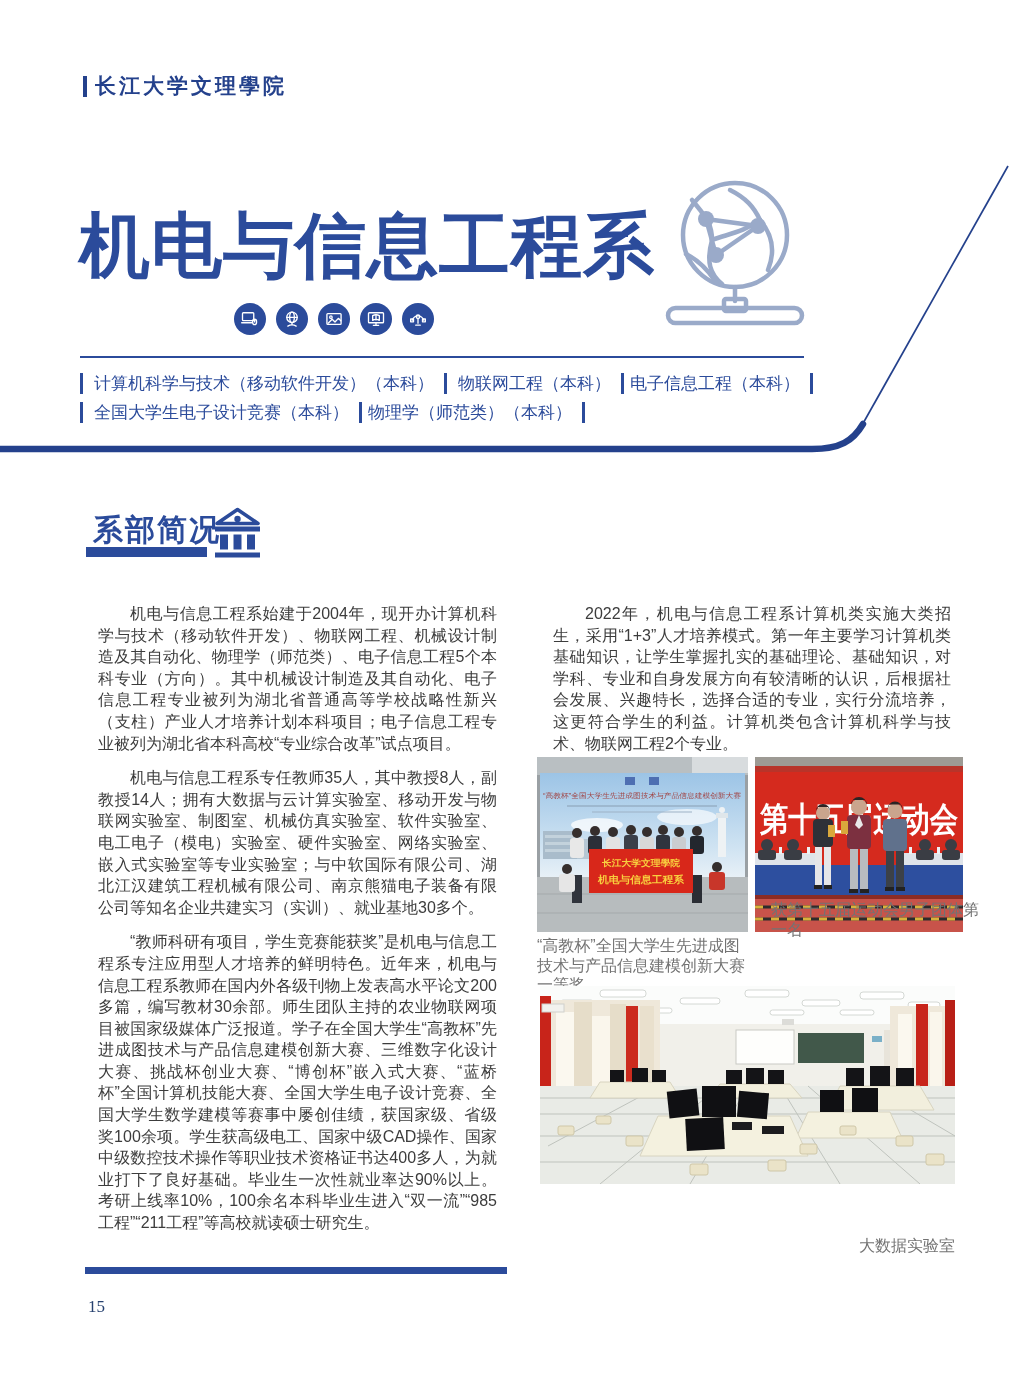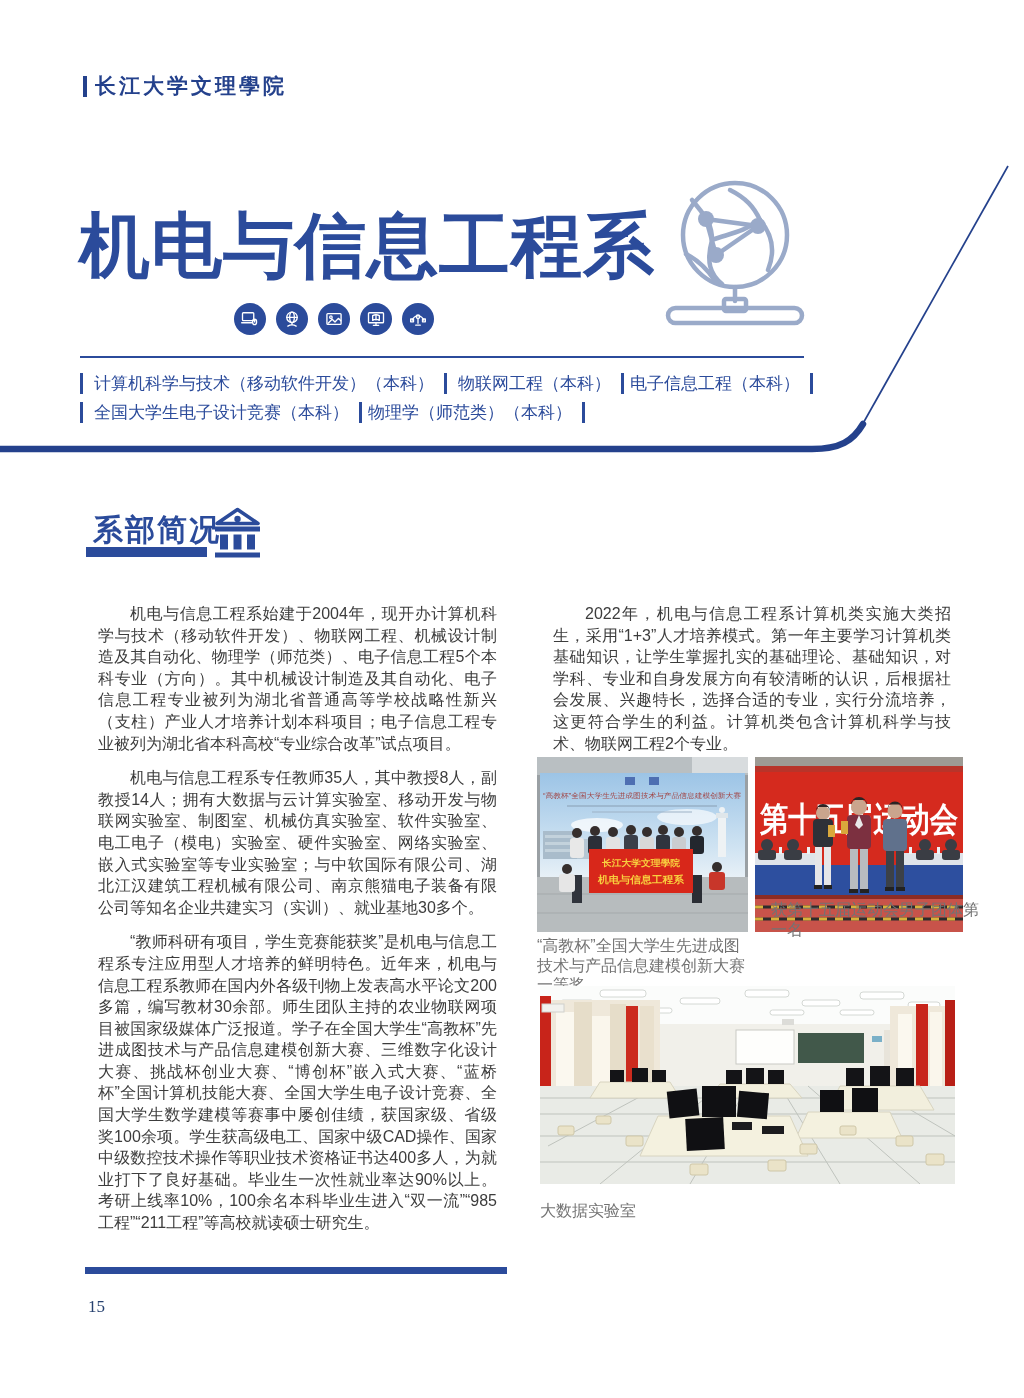--- a/index.html
+++ b/index.html
@@ -41,21 +41,21 @@
 
   
   .photo { position:absolute; overflow:hidden; }
   .photo svg { display:block; width:100%; height:100%; }
   .photo-competition { left:537px; top:757px; width:211px; height:175px; }
   .photo-award { left:755px; top:757px; width:208px; height:175px; }
   .photo-lab { left:540px; top:986px; width:415px; height:198px; }
   .caption { position:absolute; font-size:16px; line-height:19.5px; color:#737373; }
   .caption-1 { left:537px; top:936px; width:216px; }
   .caption-2 { left:755px; top:900px; width:212px;margin-left:16px; }
-  .caption-3 { left:540px; top:1201px; width:415px; text-align:left; }
+  .caption-3 { left:540px; top:1236px; width:415px; text-align:right; }
 
   
   .bottom-bar { position:absolute; left:85px; top:1267px; width:422px; height:7px; background:#2b4b9b; }
   .page-number { position:absolute; left:88px; top:1297px; font-family:"Liberation Serif","DejaVu Serif",serif; font-size:17px; color:#26416f; }
 </style>
 </head>
 <body>
 
 <div class="page">
 

